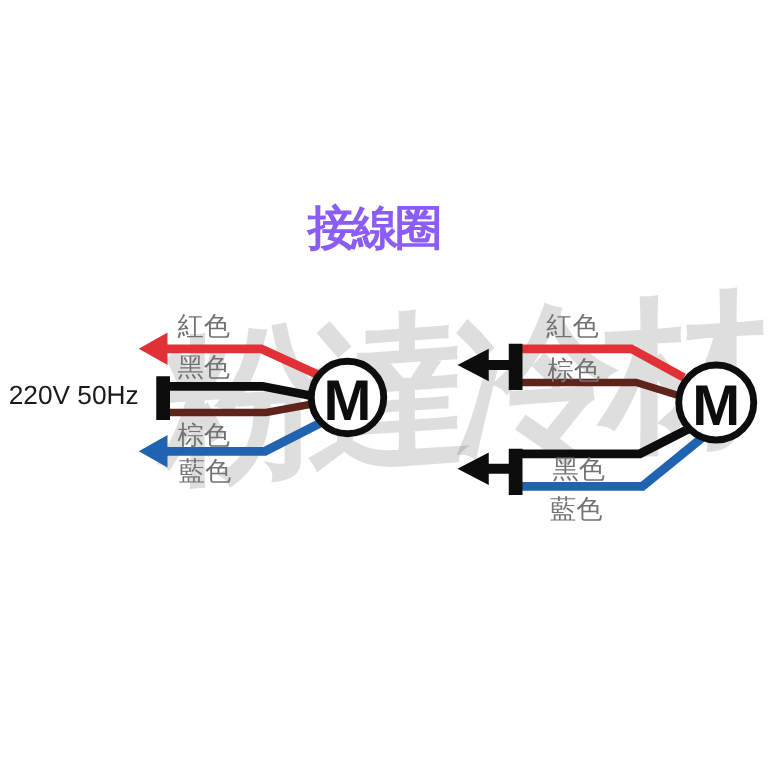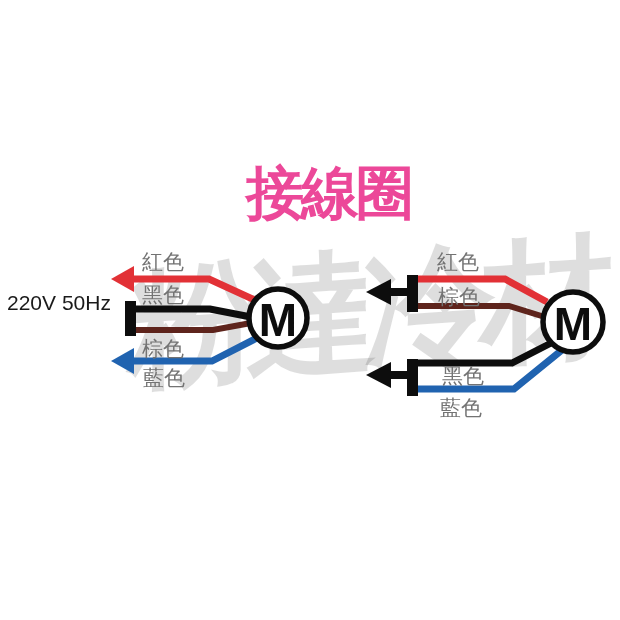--- a/index.html
+++ b/index.html
@@ -2,22 +2,22 @@
 <html><head>
 <meta charset="utf-8">
 <style>
   html,body{margin:0;padding:0;background:#fff;}
   #canvas{
     position:relative;width:620px;height:620px;background:#ffffff;
     overflow:hidden;font-family:"Liberation Sans","DejaVu Sans",sans-serif;
   }
   .title{
     position:absolute;left:246px;top:164px;
-    font-size:58px;font-weight:700;letter-spacing:-3px;
-    color:#ec4899;line-height:1;white-space:nowrap;
+    font-size:38px;font-weight:700;letter-spacing:-3px;
+    color:#8b5cf6;line-height:1;white-space:nowrap;
   }
   .watermark{
     position:absolute;left:128px;top:262px;
     font-family:"DejaVu Serif","Liberation Serif",serif;
     font-weight:700;font-size:132px;line-height:1;letter-spacing:-14px;
     color:rgba(0,0,0,0.13);white-space:nowrap;
     transform:rotate(-4deg) skewX(-4deg);transform-origin:left center;
   }
   svg{position:absolute;left:0;top:0;}
   .wire-label{
@@ -74,21 +74,21 @@
       <line x1="385" y1="375" x2="409" y2="375" stroke-width="8" stroke="#0d0d0d"></line>
       <polygon points="366,375 391,362 391,388" fill="#0d0d0d"></polygon>
 
       <circle cx="573" cy="322" r="30" fill="#ffffff" stroke-width="5.5" stroke="#0d0d0d"></circle>
       <text x="573" y="322" class="motor-m" text-anchor="middle" dominant-baseline="central" dy="2" fill="#0d0d0d">M</text>
     </g>
   </svg>
 
   <div class="title">接線圈</div>
 
-  <div class="volt-label" style="left:7px;top:292px;">220V 50Hz</div>
+  <div class="volt-label" style="left:7px;top:306px;">220V 50Hz</div>
   <div class="wire-label" style="left:142px;top:251px;">紅色</div>
   <div class="wire-label" style="left:142px;top:284px;">黑色</div>
   <div class="wire-label" style="left:142px;top:338px;">棕色</div>
   <div class="wire-label" style="left:143px;top:367px;">藍色</div>
 
   <div class="wire-label" style="left:437px;top:251px;">紅色</div>
   <div class="wire-label" style="left:438px;top:286px;">棕色</div>
   <div class="wire-label" style="left:442px;top:365px;">黑色</div>
   <div class="wire-label" style="left:440px;top:397px;">藍色</div>
 

